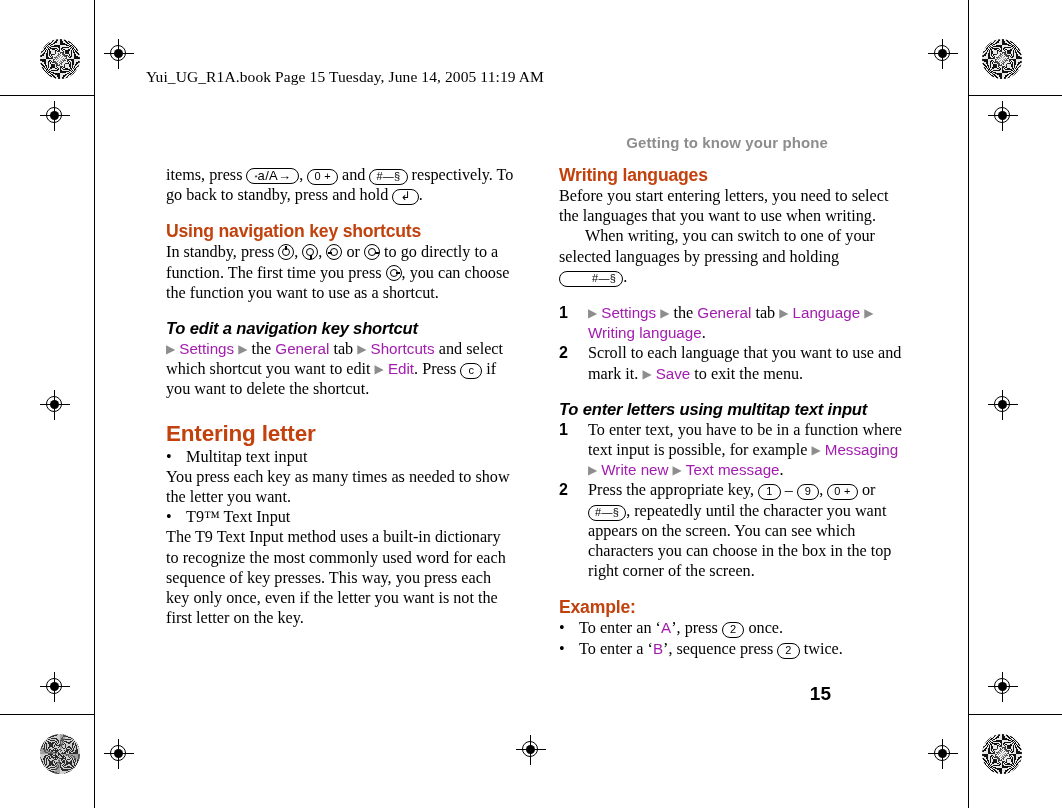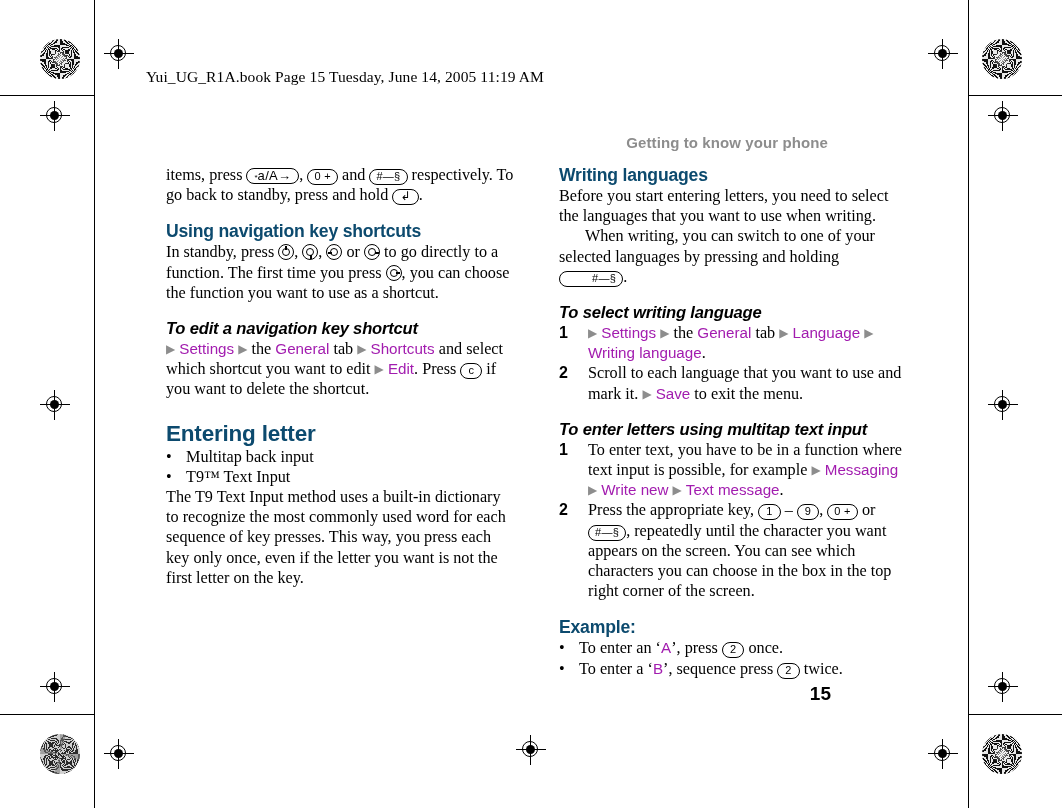--- a/index.html
+++ b/index.html
@@ -131,21 +131,21 @@
   p { margin: 0; }
   .gap-md { height: 16px; }
   .gap-lg { height: 20px; }
 
   h2.sec {
     margin: 0;
     font-family: "Liberation Sans", sans-serif;
     font-weight: bold;
     font-size: 17.6px;
     line-height: 21px;
-    color: #0c4a6e;
+    color: #c2410c;
     letter-spacing: -0.2px;
   }
   h2.sec.big {
     font-size: 22.5px;
     line-height: 27px;
   }
   h3.task {
     margin: 0;
     font-family: "Liberation Sans", sans-serif;
     font-weight: bold;
@@ -367,43 +367,43 @@
 
     <p><span class="arw">▶</span> <span class="mi">Settings</span> <span class="arw">▶</span><span> the </span><span class="mi">General</span><span> tab </span><span class="arw">▶</span> <span class="mi">Shortcuts</span><span> and select which shortcut you want to edit </span><span class="arw">▶</span> <span class="mi">Edit</span><span>. Press </span><span class="key wide">c</span> <span>if you want to delete the shortcut.</span></p>
 
     <div class="gap-lg"></div>
 
     <h2 class="sec big">Entering letter</h2>
 
 
     <div class="bullet">
       <span class="bdot">•</span>
-      <span class="btxt">Multitap back input</span>
-    </div>
-
+      <span class="btxt">Multitap text input</span>
+    </div>
+
+    <p>You press each key as many times as needed to show the letter you want.</p>
 
     <div class="bullet">
       <span class="bdot">•</span>
       <span class="btxt">T9™ Text Input</span>
     </div>
 
     <p>The T9 Text Input method uses a built-in dictionary to recognize the most commonly used word for each sequence of key presses. This way, you press each key only once, even if the letter you want is not the first letter on the key.</p>
   </div>
 
   <div class="col right">
 
     <h2 class="sec">Writing languages</h2>
 
     <p>Before you start entering letters, you need to select the languages that you want to use when writing.</p>
 
     <p class="indent"><span>When writing, you can switch to one of your selected languages by pressing and holding </span><span class="key">#—§</span><span>.</span></p>
 
     <div class="gap-md"></div>
 
-    <h3 class="task">To select writing language</h3>
 
     <div class="step">
       <span class="snum">1</span>
       <span class="stxt"><span class="arw">▶</span> <span class="mi">Settings</span> <span class="arw">▶</span><span> the </span><span class="mi">General</span><span> tab </span><span class="arw">▶</span> <span class="mi">Language</span> <span class="arw">▶</span> <span class="mi">Writing language</span><span>.</span></span>
     </div>
 
     <div class="step">
       <span class="snum">2</span>
       <span class="stxt"><span>Scroll to each language that you want to use and mark it. </span><span class="arw">▶</span> <span class="mi">Save</span><span> to exit the menu.</span></span>
     </div>

